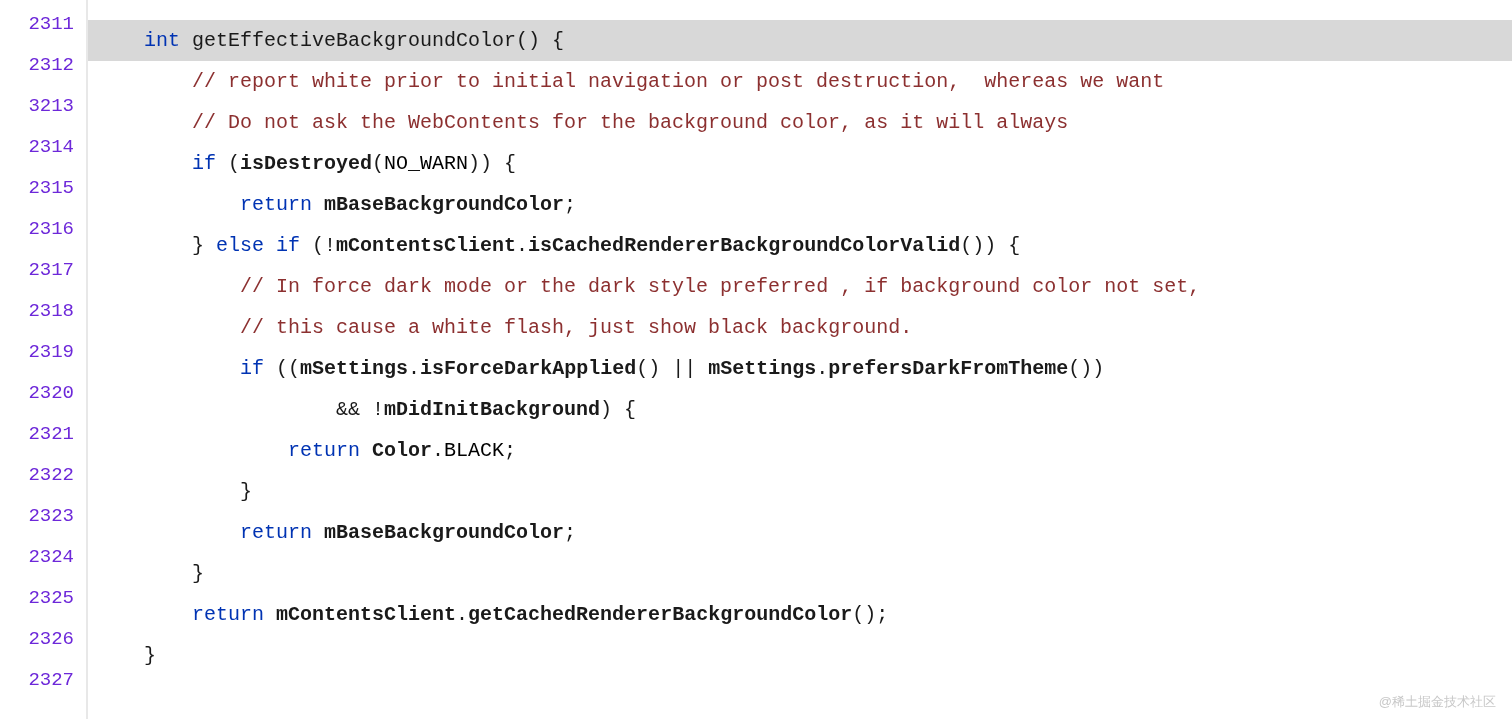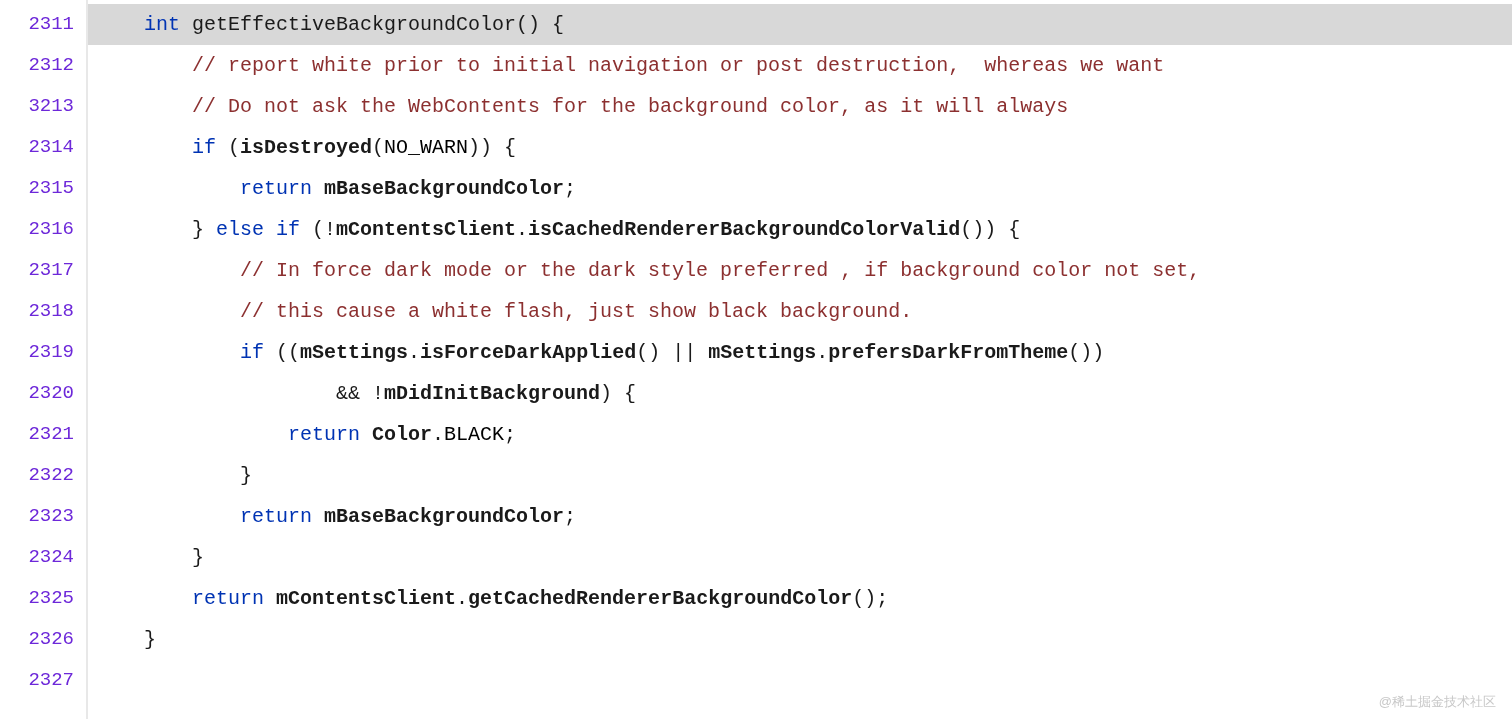--- a/index.html
+++ b/index.html
@@ -29,21 +29,21 @@
       text-align: right;
       padding-right: 12px;
       height: 41px;
       line-height: 41px;
       font-size: 19px;
       user-select: none;
     }
     .code-area {
       flex: 1;
       background: #ffffff;
-      padding-top: 4px;
+      padding-top: 20px;
       overflow: hidden;
     }
     .code-line {
       height: 41px;
       line-height: 41px;
       white-space: pre;
       padding-left: 8px;
     }
     .code-line.highlighted {
       background: #d8d8d8;

